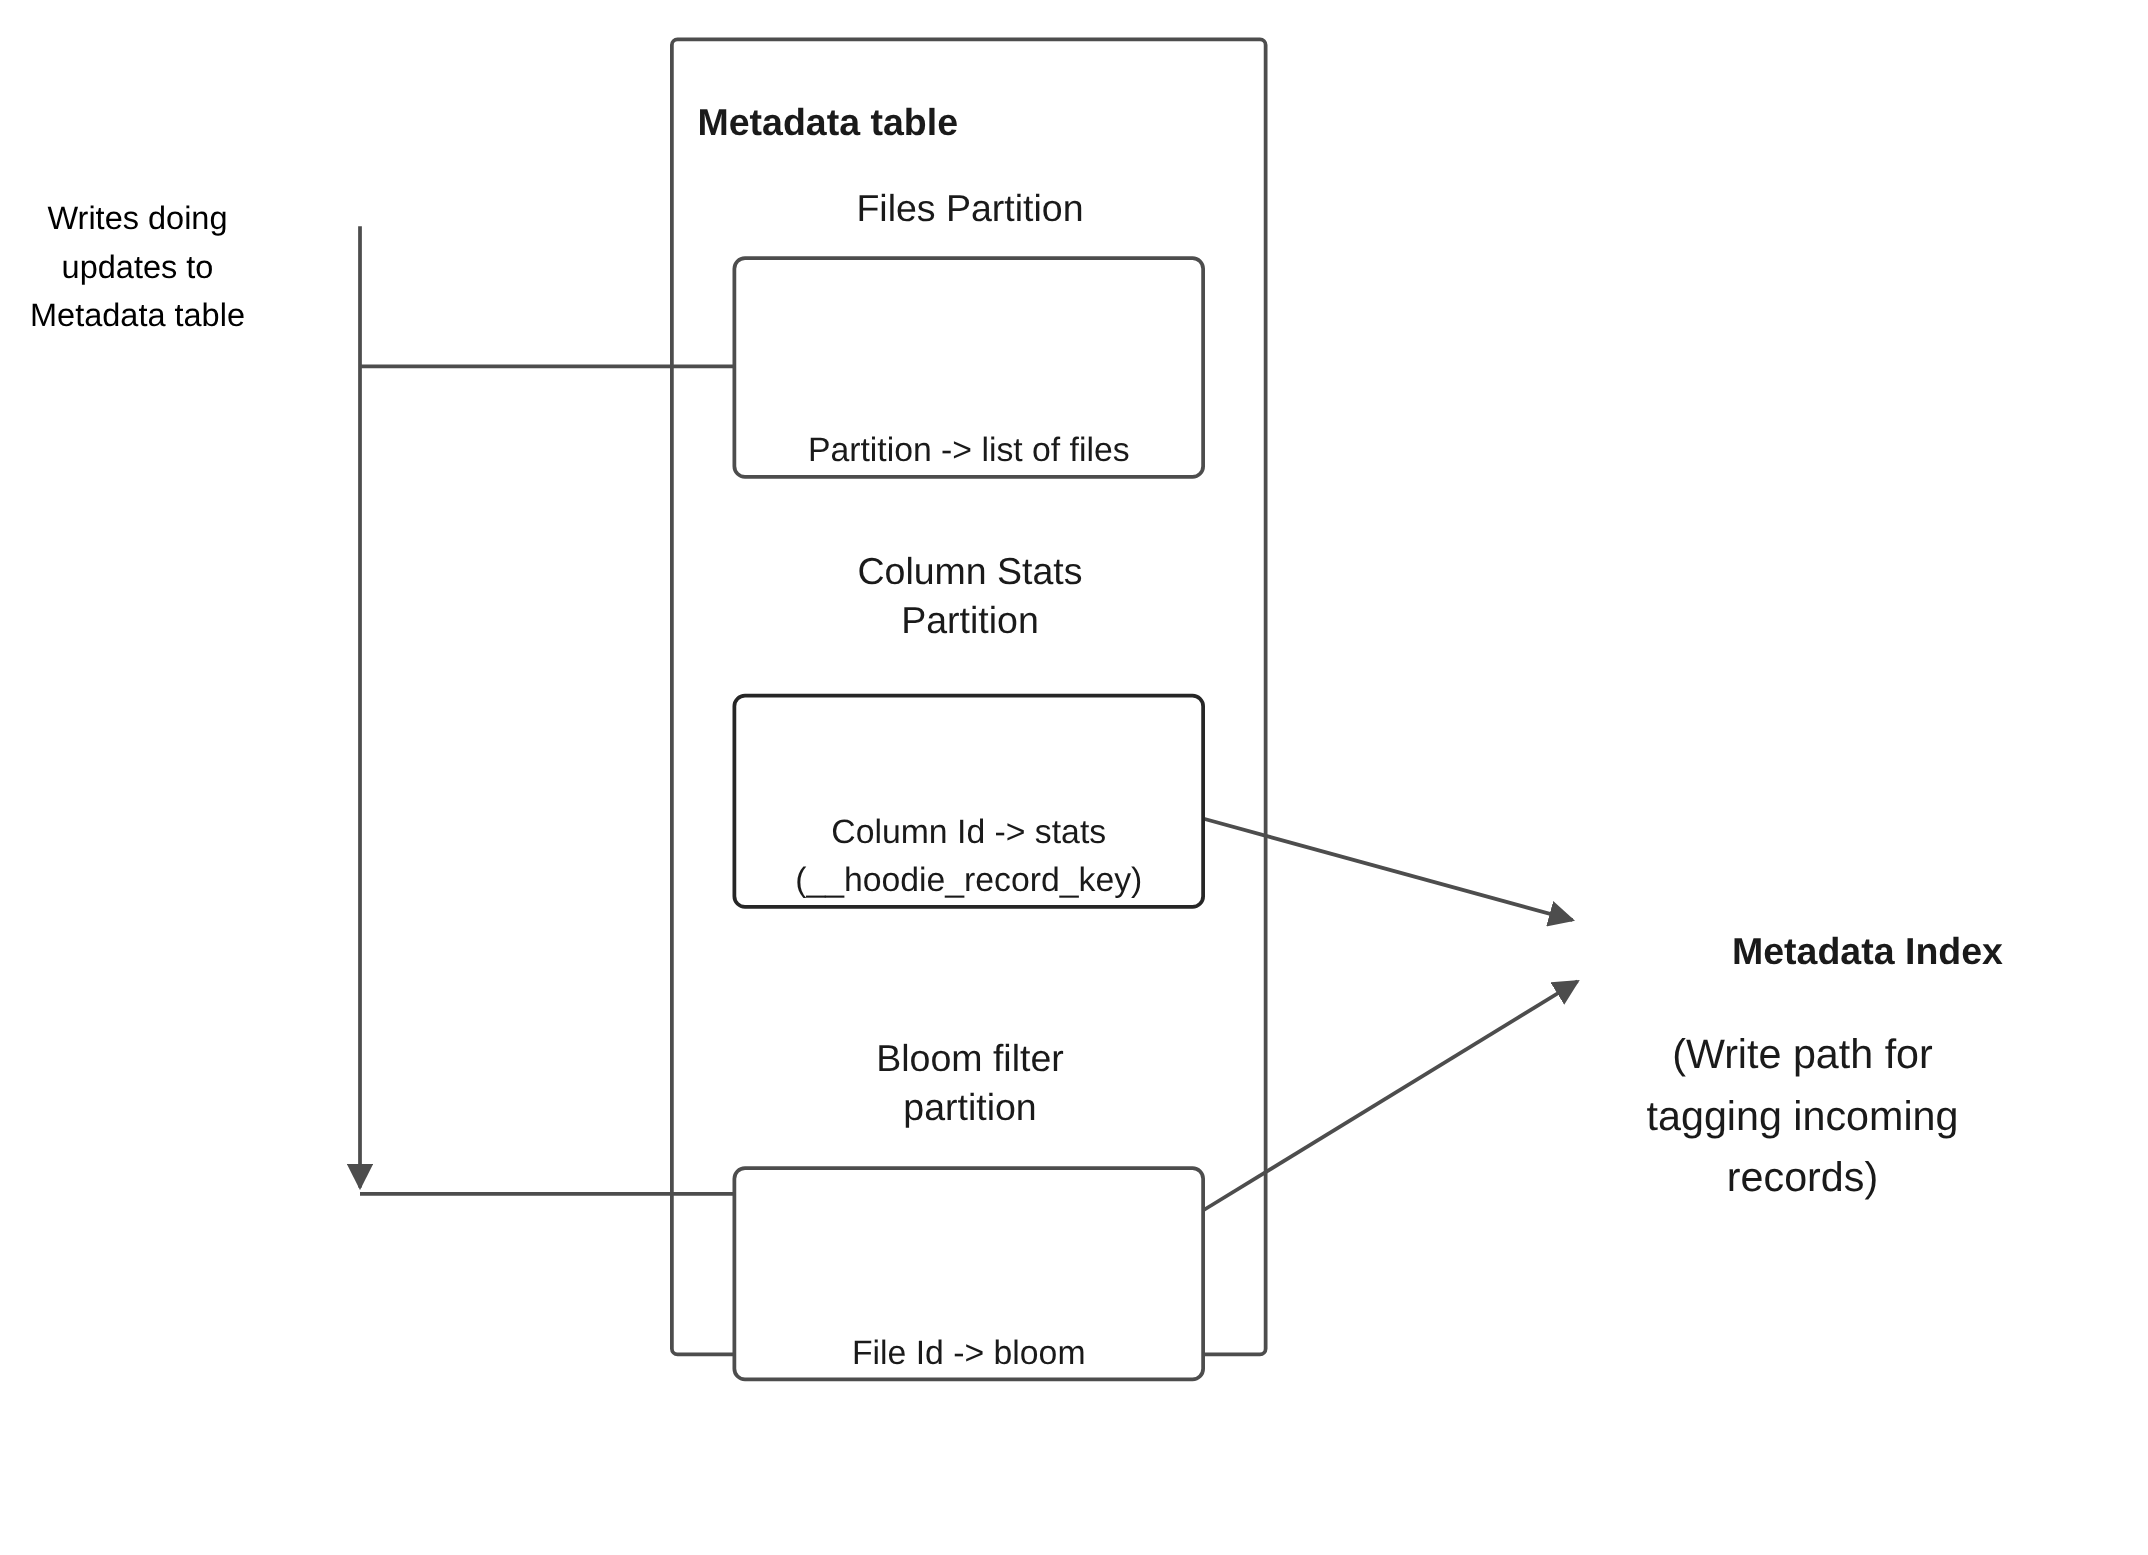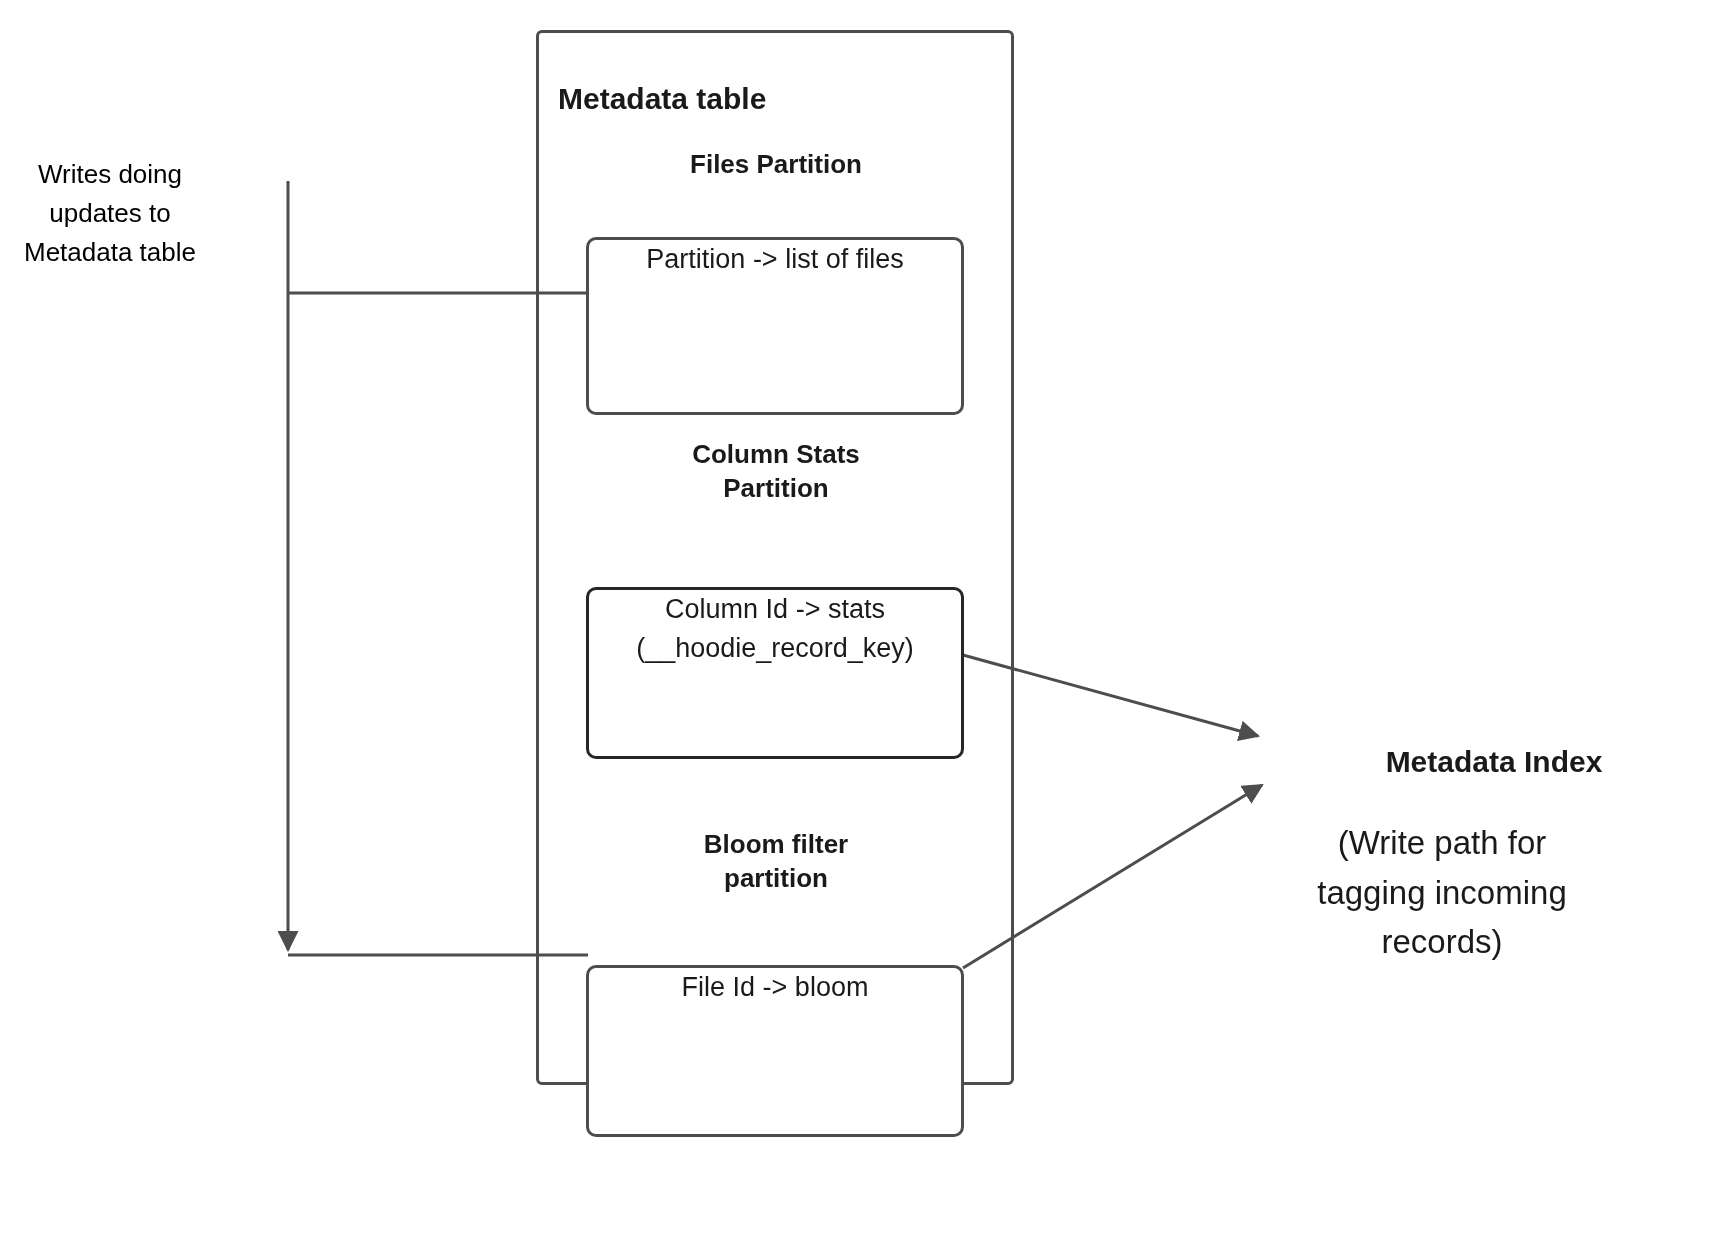--- a/index.html
+++ b/index.html
@@ -34,24 +34,23 @@
     background: transparent;
     box-sizing: border-box;
   }
   .inner-box {
     position: absolute;
     border: 3px solid #4d4d4d;
     border-radius: 10px;
     background: #ffffff;
     box-sizing: border-box;
     display: flex;
-    align-items: flex-start;
+    align-items: flex-end;
     justify-content: center;
     text-align: center;
-    margin-top: 32px;
   }
   .inner-box.emphasis {
     border-color: #262626;
   }
   .inner-text {
     font-size: 27px;
     line-height: 1.45;
     color: #1a1a1a;
     white-space: pre-line;
     font-weight: 400;
@@ -61,22 +60,22 @@
     position: absolute;
     text-align: center;
     white-space: pre-line;
   }
   .title-mt {
     font-size: 30px;
     font-weight: bold;
     text-align: left;
   }
   .part-title {
-    font-size: 26px;
-    font-weight: bold;
+    font-size: 30px;
+    font-weight: normal;
     line-height: 1.3;
   }
   .side-note {
     font-size: 26px;
     line-height: 1.5;
     color: #000000;
   }
   .index-title {
     font-size: 30px;
     font-weight: bold;

